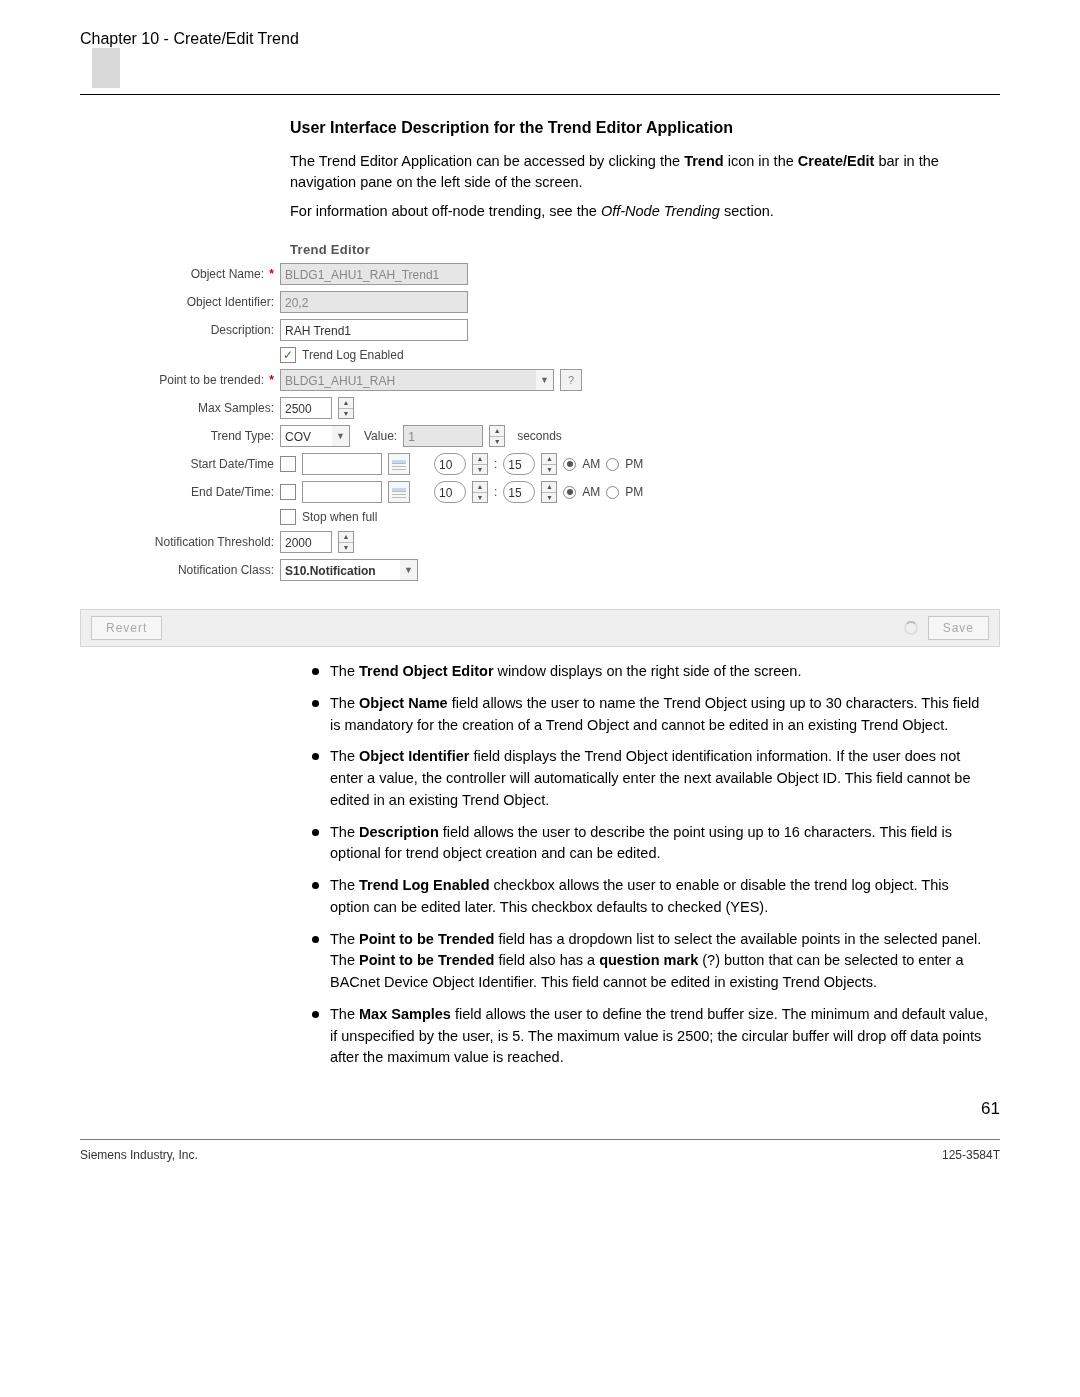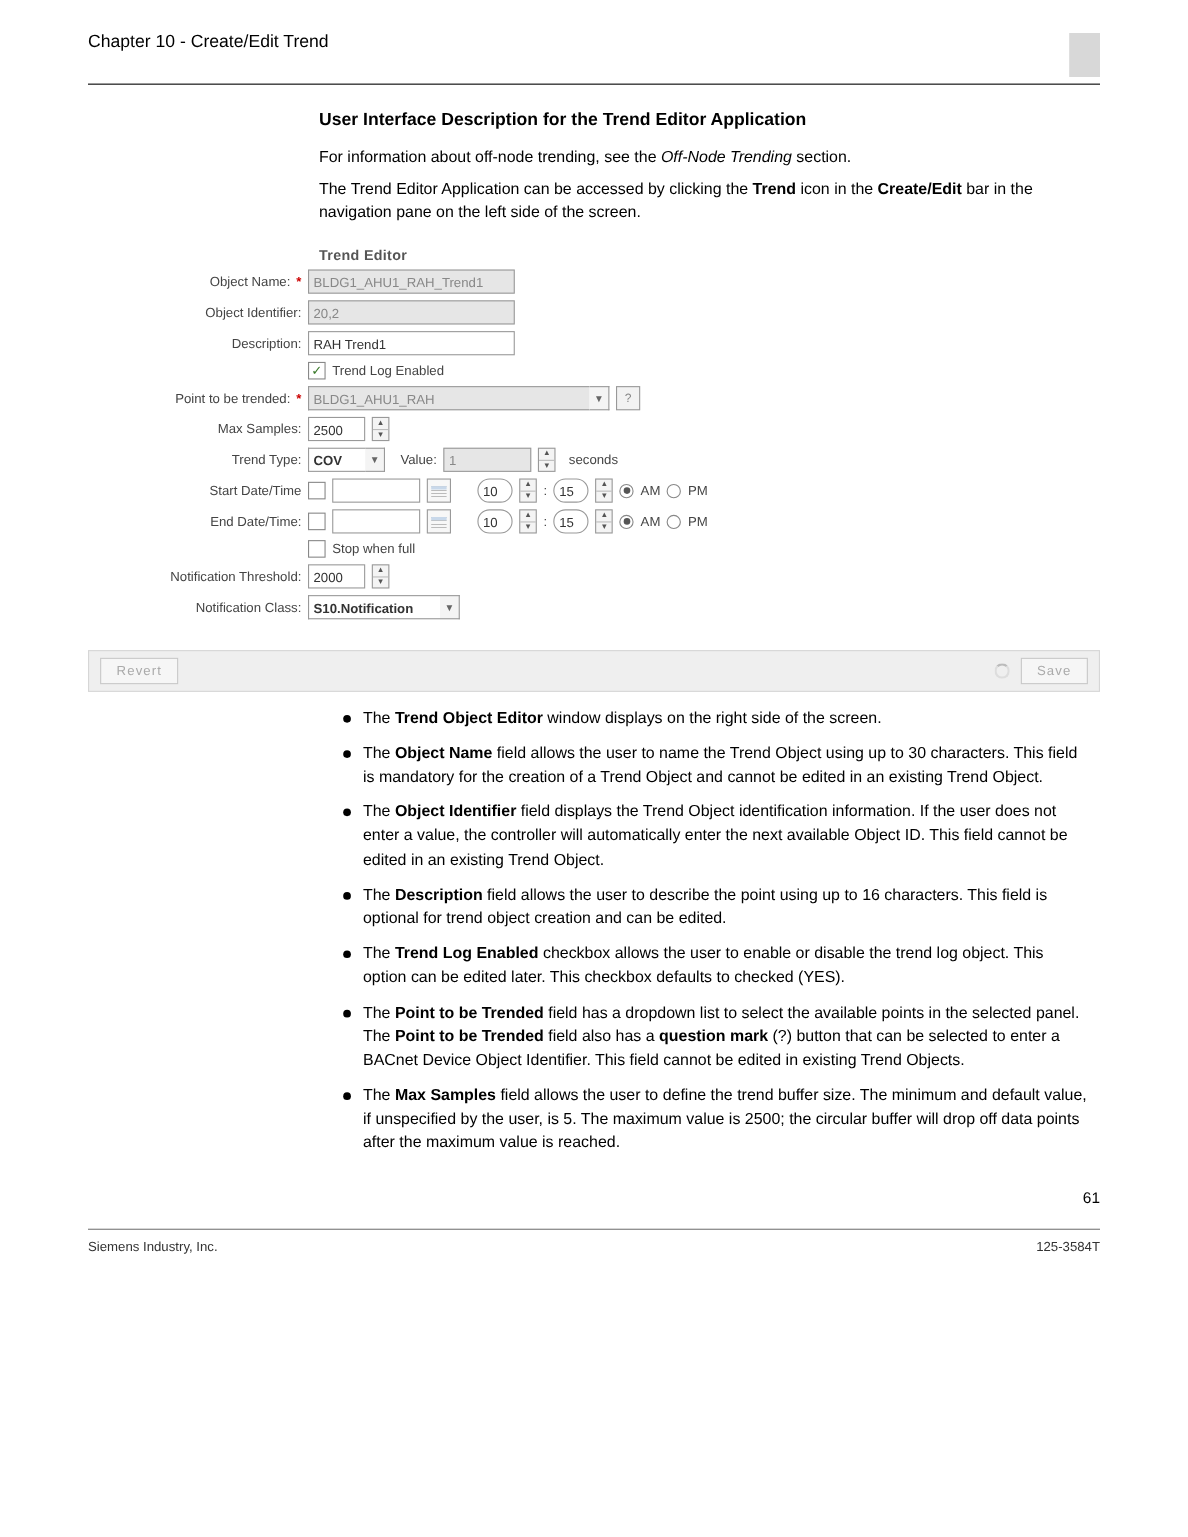--- a/index.html
+++ b/index.html
@@ -16,21 +16,21 @@
     position: relative;
   }
   .header-badge {
     display:inline-block;
     width: 28px;
     height: 40px;
     background:#d8d8d8;
     vertical-align: top;
     margin-left: 12px;
   }
-  .header-row { display:flex; justify-content:space-between; align-items:flex-start; }
+  .header-row { display:flex; justify-content:center; align-items:flex-start;flex-direction:column; }
   .header-text { text-align:right; }
   hr.rule {
     border: none;
     border-top: 1px solid #000;
     margin: 6px 0 24px 0;
   }
   hr.rule-thin {
     border: none;
     border-top: 1px solid #777;
     margin: 20px 0 8px 0;
@@ -229,45 +229,45 @@
     background:#000;
     border-radius:50%;
   }
   .footer-row {
     display:flex;
     justify-content:space-between;
     font-size:12px;
     color:#333;
     margin-top:6px;
   }
-  .page-num { text-align:right; font-size:14px; margin-top:30px; }
+  .page-num { text-align:right; font-size:17px; margin-top:30px; }
 </style>
 </head>
 <body>
 
 <div class="page">
 
   <div class="header-row">
     <div class="header-text">
       <span class="chapter">Chapter 10 - Create/Edit</span>
       <span class="trend-word">Trend</span>
     </div>
     <span class="header-badge"></span>
   </div>
 
   <hr class="rule">
 
   <div class="content-block">
     <h1 class="section-title">User Interface Description for the Trend Editor Application</h1>
     <div class="intro">
       <p>
-        <span>For information about off-node trending, see the </span><span class="italic">Off-Node Trending</span><span> section.</span>
+        <span>The Trend Editor Application can be accessed by clicking the </span><b>Trend</b><span> icon in the </span><b>Create/Edit</b><span> bar in the navigation pane on the left side of the screen.</span>
       </p>
       <p>
-        <span>The Trend Editor Application can be accessed by clicking the </span><b>Trend</b><span> icon in the </span><b>Create/Edit</b><span> bar in the navigation pane on the left side of the screen.</span>
+        <span>For information about off-node trending, see the </span><span class="italic">Off-Node Trending</span><span> section.</span>
       </p>
     </div>
   </div>
 
   <div class="editor-wrap">
     <div class="editor-title">Trend Editor</div>
 
     <div class="form-row">
       <div class="form-label"><span>Object Name:</span> <span class="req">*</span></div>
       <div class="field">
@@ -316,21 +316,21 @@
             <span>▲</span>
             <span>▼</span>
           </span>
       </div>
     </div>
 
     <div class="form-row">
       <div class="form-label">Trend Type:</div>
       <div class="field">
         <span class="select-box">
-          <span class="input-box w70" style="font-weight:bold;">COV</span>
+          <span class="input-box w70" style="font-weight:normal;">COV</span>
           <span class="dd-caret">▼</span>
         </span>
         <span style="margin-left:8px;">Value:</span>
         <span class="input-box disabled w90">1</span>
         <span class="spinner">
             <span>▲</span>
             <span>▼</span>
           </span>
         <span style="margin-left:6px;">seconds</span>
       </div>

